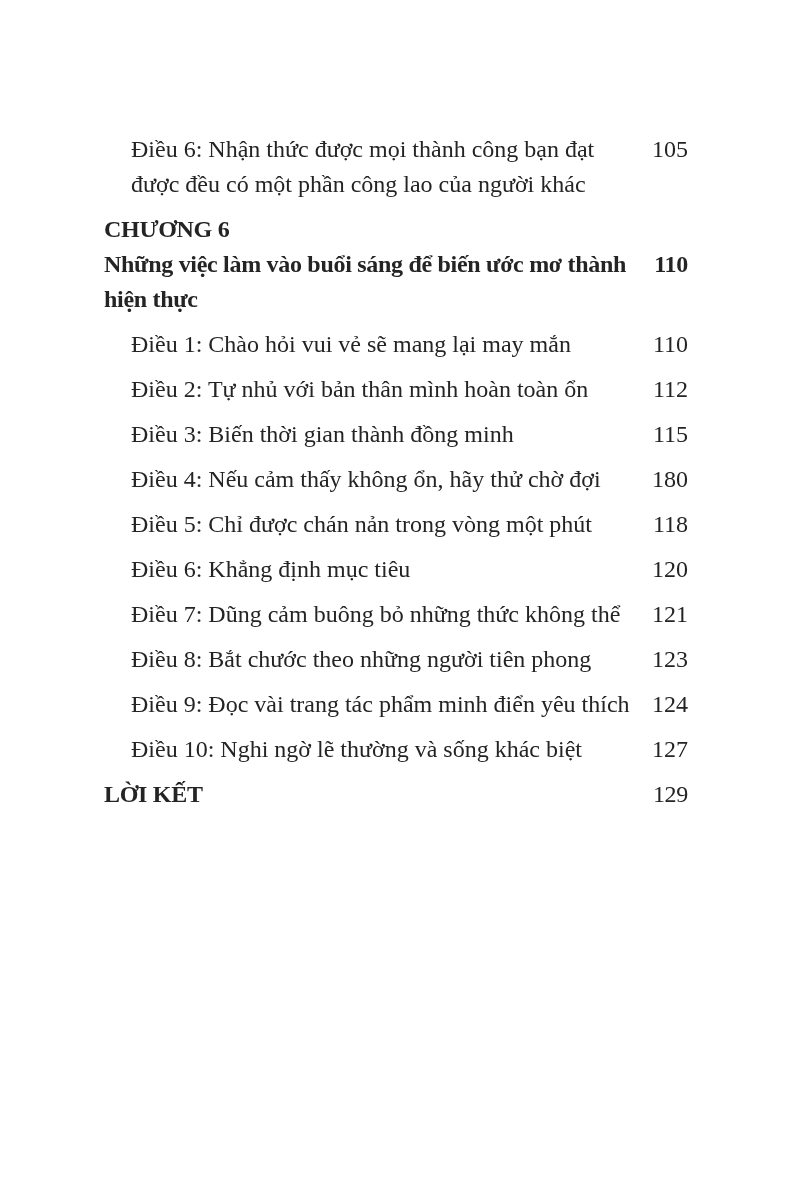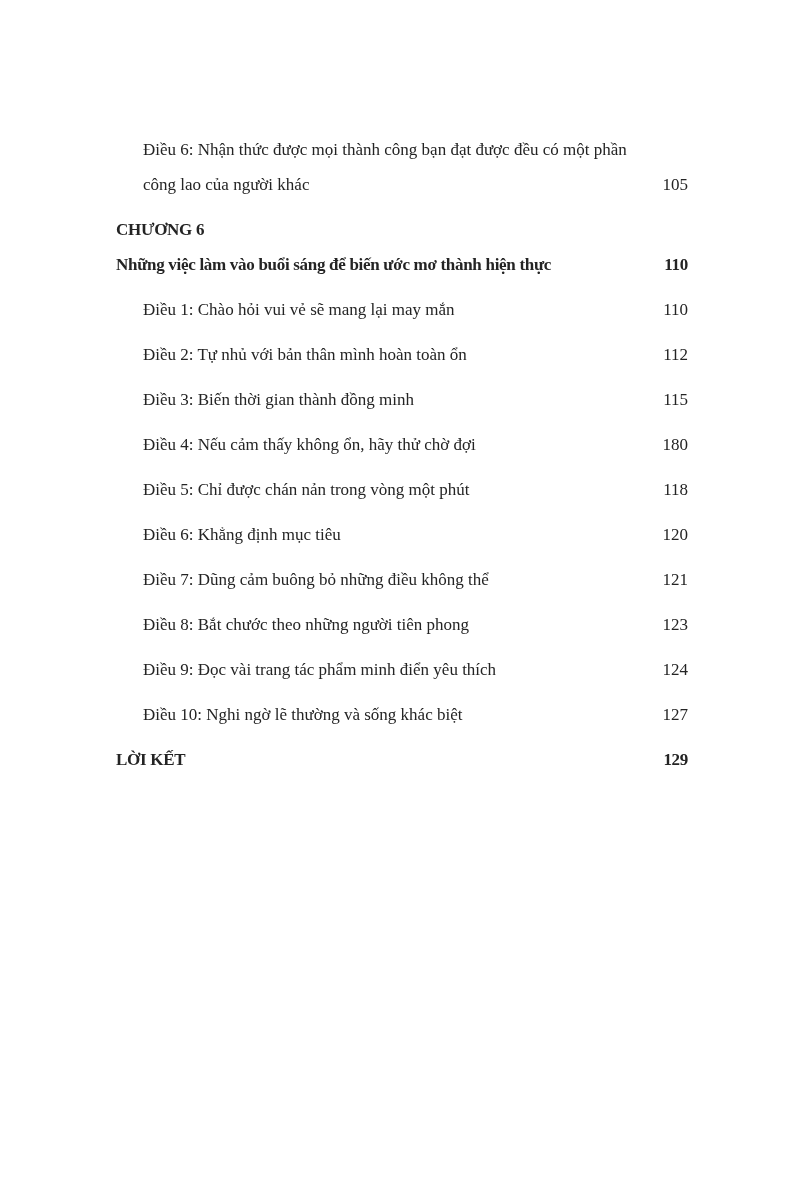--- a/index.html
+++ b/index.html
@@ -11,37 +11,36 @@
     background: #ffffff;
     box-sizing: border-box;
     padding: 132px 118px 0 104px;
     font-family: "Liberation Serif", "DejaVu Serif", serif;
     color: #242424;
     overflow: hidden;
   }
   .toc-list { display: block; }
   .toc-row {
     display: flex;
-    align-items: flex-end;
-    font-size: 17px;
+    align-items: flex-start;
+    font-size: 24px;
     line-height: 35px;
     margin-bottom: 10px;
-    margin-left: 12px;
   }
   .toc-row .toc-title { flex: 1 1 auto; }
   .toc-row .toc-page { margin-left: 12px; white-space: nowrap; }
   .toc-row.item .toc-title { padding-left: 27px; }
   .toc-row.chapter-head,
   .toc-row.chapter-title,
   .toc-row.section {
     font-weight: bold;
     letter-spacing: -0.3px;
   }
   .toc-row.chapter-head { margin-bottom: 0; }
-  .toc-row.section .toc-page { font-weight: bold; }
+  .toc-row.section .toc-page { font-weight: normal; }
 </style>
 </head>
 <body>
 
 <div class="page">
   <div class="toc-list">
       <div class="toc-row item">
         <span class="toc-title">Điều 6: Nhận thức được mọi thành công bạn đạt được đều có một phần công lao của người khác</span>
         <span class="toc-page">105</span>
       </div>
@@ -70,21 +69,21 @@
       </div>
       <div class="toc-row item">
         <span class="toc-title">Điều 5: Chỉ được chán nản trong vòng một phút</span>
         <span class="toc-page">118</span>
       </div>
       <div class="toc-row item">
         <span class="toc-title">Điều 6: Khẳng định mục tiêu</span>
         <span class="toc-page">120</span>
       </div>
       <div class="toc-row item">
-        <span class="toc-title">Điều 7: Dũng cảm buông bỏ những điều không thể</span>
+        <span class="toc-title">Điều 7: Dũng cảm buông bỏ những thức không thể</span>
         <span class="toc-page">121</span>
       </div>
       <div class="toc-row item">
         <span class="toc-title">Điều 8: Bắt chước theo những người tiên phong</span>
         <span class="toc-page">123</span>
       </div>
       <div class="toc-row item">
         <span class="toc-title">Điều 9: Đọc vài trang tác phẩm minh điển yêu thích</span>
         <span class="toc-page">124</span>
       </div>

